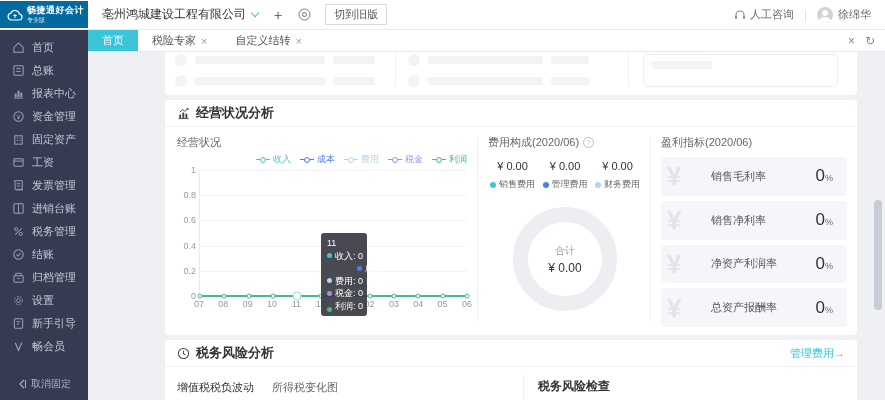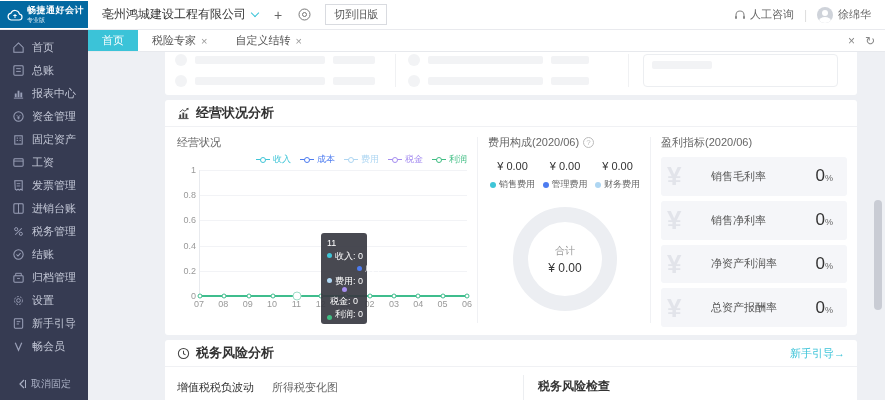--- a/index.html
+++ b/index.html
@@ -430,21 +430,21 @@
                   <span style="color:#fff"><span>收入:</span> <span>0</span></span>
                 </div>
               <div class="tt-row" style="color: rgb(77, 124, 240); padding-left: 30px;">
                   <span class="tt-dot"></span>
                   <span style="color:#fff"><span>成本:</span> <span>0</span></span>
                 </div>
               <div class="tt-row" style="color: rgb(174, 214, 242);">
                   <span class="tt-dot"></span>
                   <span style="color:#fff"><span>费用:</span> <span>0</span></span>
                 </div>
-              <div class="tt-row" style="color: rgb(165, 141, 240); flex-direction: column;">
+              <div class="tt-row" style="color: rgb(165, 141, 240);">
                   <span class="tt-dot"></span>
                   <span style="color:#fff"><span>税金:</span> <span>0</span></span>
                 </div>
               <div class="tt-row" style="color: rgb(63, 189, 131); align-items: flex-end;">
                   <span class="tt-dot"></span>
                   <span style="color:#fff"><span>利润:</span> <span>0</span></span>
                 </div>
             </div>
           </div>
         </div>
@@ -518,21 +518,21 @@
       </div>
     </div>
 
     <div class="card card-tax">
       <div class="sec-head">
         <svg width="13" height="13" viewBox="0 0 14 14">
             <circle cx="7" cy="7" r="5.5" fill="none" stroke="#444" stroke-width="1.1"></circle>
             <path d="M7 4v3.2l2.2 1.3" fill="none" stroke="#444" stroke-width="1.1"></path>
           </svg>
         <span>税务风险分析</span>
-        <span class="lnk">新手引导→</span>
+        <span class="lnk">管理费用→</span>
       </div>
       <div class="tax-body">
         <div class="tax-tabs">
           <span class="tax-tab active">增值税税负波动</span>
           <span class="tax-tab">所得税变化图</span>
         </div>
         <div class="tax-vdiv"></div>
         <span class="tax-panel-title">税务风险检查</span>
       </div>
     </div>

